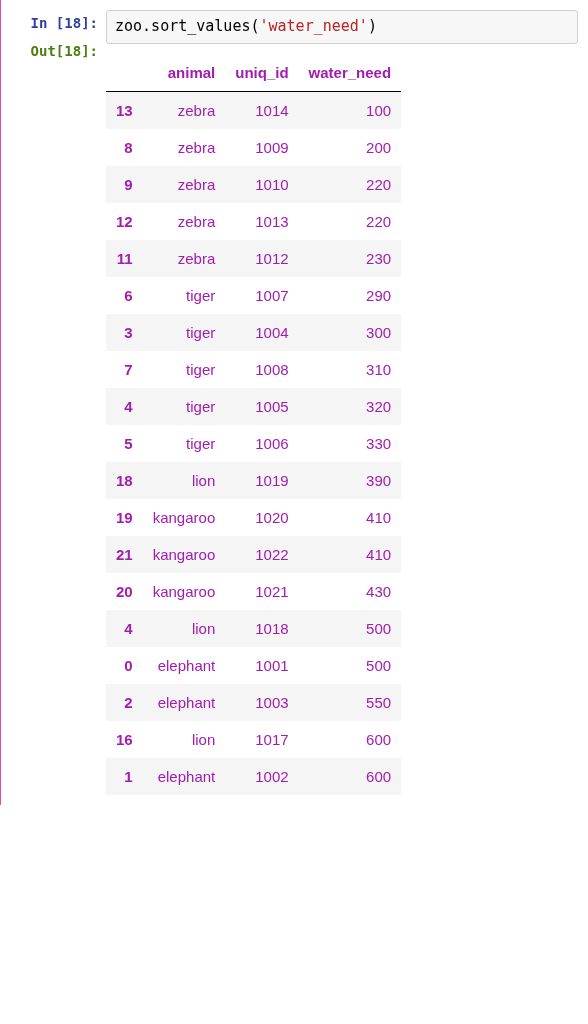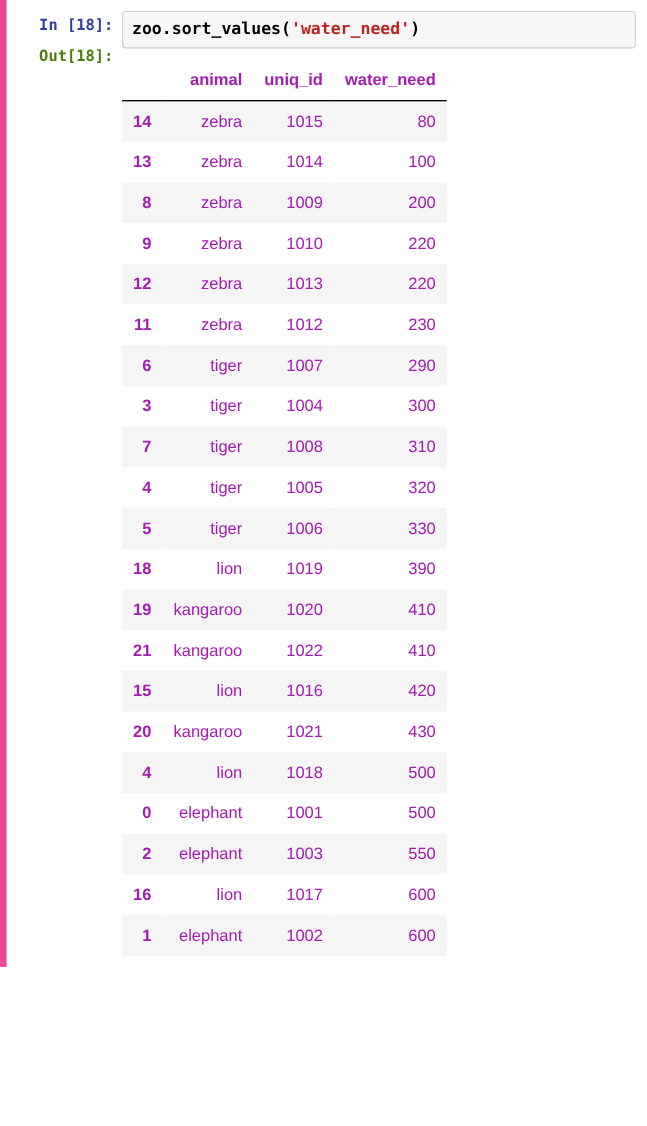--- a/index.html
+++ b/index.html
@@ -6,21 +6,21 @@
   body {
     margin: 0;
     padding: 0;
     font-family: "Helvetica Neue", Helvetica, Arial, sans-serif;
     font-size: 14px;
     background: #ffffff;
     width: 588px;
   }
   .cell {
     display: flex;
-    border-left: 6px solid #ec4899;
+    border-left: 1px solid #ec4899;
     padding: 10px 0 10px 0;
   }
   .prompt-col {
     width: 105px;
     flex: 0 0 105px;
     text-align: right;
     padding: 4px 8px 4px 0;
     font-family: "Menlo", "Monaco", "Consolas", monospace;
     font-size: 14px;
     line-height: 1.3;
@@ -30,21 +30,20 @@
   .content-col { flex: 1; padding-right: 10px; }
   .input-area {
     background: #f7f7f7;
     border: 1px solid #cfcfcf;
     border-radius: 3px;
     padding: 6px 8px;
     font-family: "Menlo", "Monaco", "Consolas", monospace;
     font-size: 15px;
     line-height: 1.3;
     white-space: pre;
-    font-weight: bold;
   }
   .tok-plain { color: #000; }
   .tok-str { color: #ba2121; }
   .output-area { padding-top: 10px; }
   table.df {
     border-collapse: collapse;
     font-size: 15px;
     color: #a21caf;
   }
   table.df th, table.df td {
@@ -80,26 +79,20 @@
         <thead>
           <tr>
             <th class="blank"></th>
             <th>animal</th>
             <th>uniq_id</th>
             <th>water_need</th>
           </tr>
         </thead>
         <tbody id="df-body">
             <tr>
-              <th>14</th>
-              <td>zebra</td>
-              <td>1015</td>
-              <td>80</td>
-            </tr>
-            <tr>
               <th>13</th>
               <td>zebra</td>
               <td>1014</td>
               <td>100</td>
             </tr>
             <tr>
               <th>8</th>
               <td>zebra</td>
               <td>1009</td>
               <td>200</td>
@@ -162,26 +155,20 @@
               <th>19</th>
               <td>kangaroo</td>
               <td>1020</td>
               <td>410</td>
             </tr>
             <tr>
               <th>21</th>
               <td>kangaroo</td>
               <td>1022</td>
               <td>410</td>
-            </tr>
-            <tr>
-              <th>15</th>
-              <td>lion</td>
-              <td>1016</td>
-              <td>420</td>
             </tr>
             <tr>
               <th>20</th>
               <td>kangaroo</td>
               <td>1021</td>
               <td>430</td>
             </tr>
             <tr>
               <th>4</th>
               <td>lion</td>

